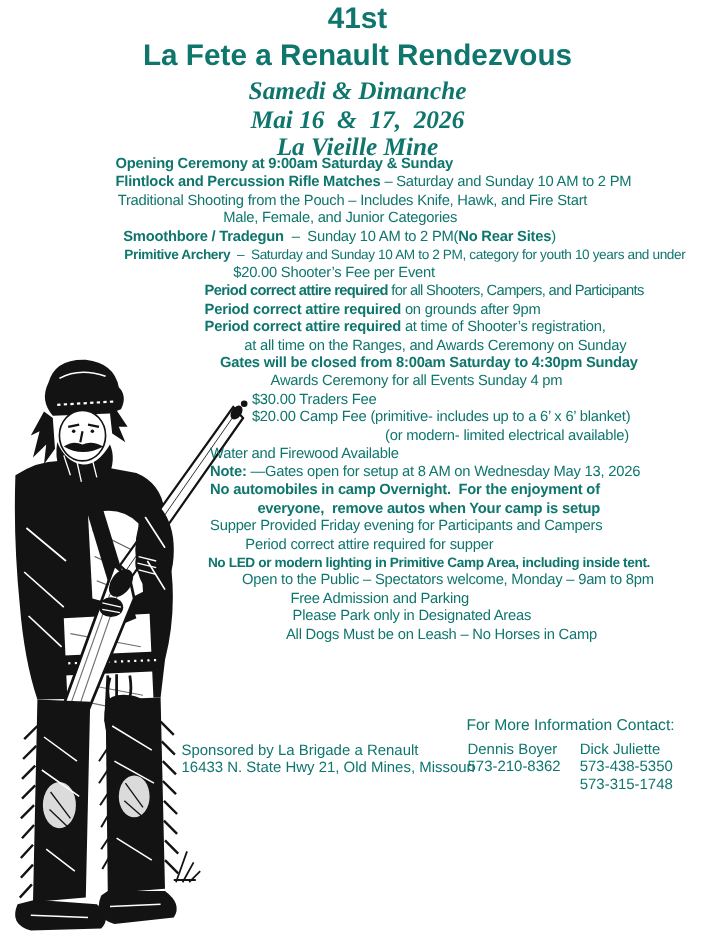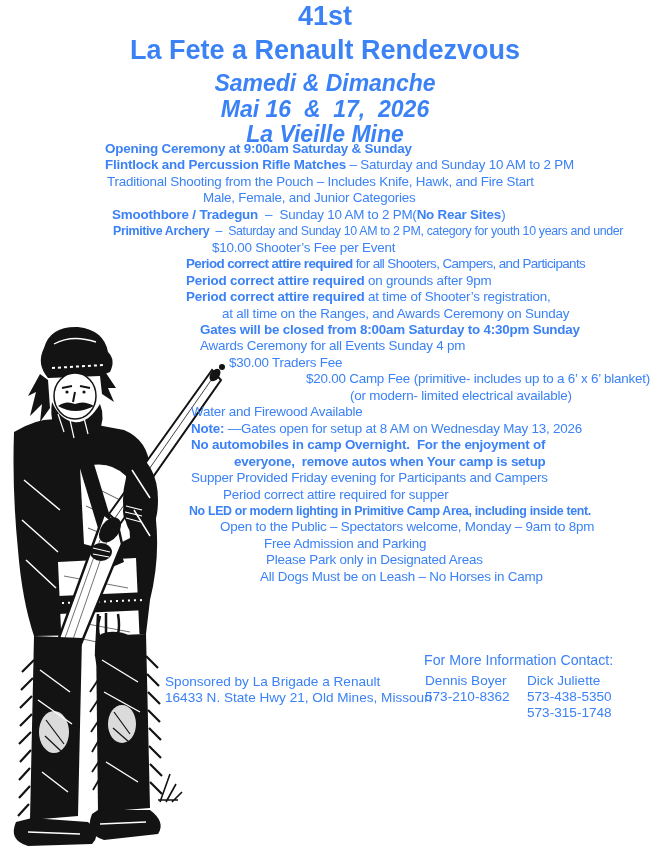--- a/index.html
+++ b/index.html
@@ -1,22 +1,22 @@
 <!DOCTYPE html>
 <html><head>
 <meta charset="utf-8">
 <style>
   html,body{margin:0;padding:0;background:#e8e8e8;}
   .page{position:relative;width:650px;height:850px;background:#ffffff;overflow:hidden;
-        font-family:"Liberation Sans",sans-serif;color:#3b82f6;}
+        font-family:"Liberation Sans",sans-serif;color:#0f766e;}
   .hdr{position:absolute;left:0;width:650px;text-align:center;font-weight:bold;white-space:pre;}
   .hdr-sans{font-family:"Liberation Sans",sans-serif;}
   #edition{top:1px;font-size:27px;}
   #title{top:35px;font-size:27px;}
-  .sub{font-family:Liberation Sans, sans-serif;font-style:italic;font-weight:bold;font-size:23px;}
+  .sub{font-family:Liberation Serif, serif;font-style:italic;font-weight:bold;font-size:23px;}
   #sub-days{top:70px;}
   #sub-date{top:96px;}
   #sub-loc{top:121px;}
   #details{position:absolute;left:0;top:141px;width:650px;}
   .line{line-height:16.45px;font-size:13.4px;letter-spacing:-0.2px;white-space:pre;}
   .line .b{font-weight:bold;}
   .tight{letter-spacing:-0.6px;}
   .xtight{font-size:12.4px;letter-spacing:-0.35px;}
   .abs{position:absolute;white-space:pre;}
   #contact-heading{left:424px;top:652px;font-size:14.2px;}
@@ -116,29 +116,29 @@
     <path d="M160,502 L170,474 M166,502 L176,484 M172,502 L182,492 M158,500 L178,500" stroke="#131313" stroke-width="1.6"></path>
   </svg>
 
   <div id="details">
       <div class="line" style="padding-left: 105px;"><span class="b">Opening Ceremony at 9:00am Saturday &amp; Sunday</span></div>
       <div class="line" style="padding-left: 105px;"><span class="b">Flintlock and Percussion Rifle Matches</span><span> – Saturday and Sunday 10 AM to 2 PM</span></div>
       <div class="line" style="padding-left: 107px;"><span>Traditional Shooting from the Pouch – Includes Knife, Hawk, and Fire Start</span></div>
       <div class="line" style="padding-left: 203px;"><span>Male, Female, and Junior Categories</span></div>
       <div class="line" style="padding-left: 112px;"><span class="b">Smoothbore / Tradegun</span><span>  –  Sunday 10 AM to 2 PM(</span><span class="b">No Rear Sites</span><span>)</span></div>
       <div class="line xtight" style="padding-left: 113px;"><span class="b">Primitive Archery</span><span>  –  Saturday and Sunday 10 AM to 2 PM, category for youth 10 years and under</span></div>
-      <div class="line" style="padding-left: 212px;"><span>$10.00 Shooter’s Fee per Event</span></div>
+      <div class="line" style="padding-left: 212px;"><span>$20.00 Shooter’s Fee per Event</span></div>
       <div class="line tight" style="padding-left: 186px;"><span class="b">Period correct attire required</span><span> for all Shooters, Campers, and Participants</span></div>
       <div class="line" style="padding-left: 186px;"><span class="b">Period correct attire required</span><span> on grounds after 9pm</span></div>
       <div class="line" style="padding-left: 186px;"><span class="b">Period correct attire required</span><span> at time of Shooter’s registration,</span></div>
       <div class="line" style="padding-left: 222px;"><span>at all time on the Ranges, and Awards Ceremony on Sunday</span></div>
       <div class="line" style="padding-left: 200px;"><span class="b">Gates will be closed from 8:00am Saturday to 4:30pm Sunday</span></div>
-      <div class="line" style="padding-left: 200px;"><span>Awards Ceremony for all Events Sunday 4 pm</span></div>
+      <div class="line" style="padding-left: 200px; margin-left: 46px;"><span>Awards Ceremony for all Events Sunday 4 pm</span></div>
       <div class="line" style="padding-left: 229px;"><span>$30.00 Traders Fee</span></div>
-      <div class="line" style="padding-left: 229px; text-align: right;"><span>$20.00 Camp Fee (primitive- includes up to a 6’ x 6’ blanket)</span></div>
+      <div class="line" style="padding-left: 229px;"><span>$20.00 Camp Fee (primitive- includes up to a 6’ x 6’ blanket)</span></div>
       <div class="line" style="padding-left: 350px;"><span>(or modern- limited electrical available)</span></div>
       <div class="line" style="padding-left: 191px;"><span>Water and Firewood Available</span></div>
       <div class="line" style="padding-left: 191px;"><span class="b">Note:</span><span> —Gates open for setup at 8 AM on Wednesday May 13, 2026</span></div>
       <div class="line" style="padding-left: 191px;"><span class="b">No automobiles in camp Overnight.  For the enjoyment of</span></div>
       <div class="line" style="padding-left: 234px;"><span class="b">everyone,  remove autos when Your camp is setup</span></div>
       <div class="line" style="padding-left: 191px;"><span>Supper Provided Friday evening for Participants and Campers</span></div>
       <div class="line" style="padding-left: 223px;"><span>Period correct attire required for supper</span></div>
       <div class="line xtight" style="padding-left: 189px;"><span class="b">No LED or modern lighting in Primitive Camp Area, including inside tent.</span></div>
       <div class="line" style="padding-left: 220px;"><span>Open to the Public – Spectators welcome, Monday – 9am to 8pm</span></div>
       <div class="line" style="padding-left: 264px;"><span>Free Admission and Parking</span></div>

